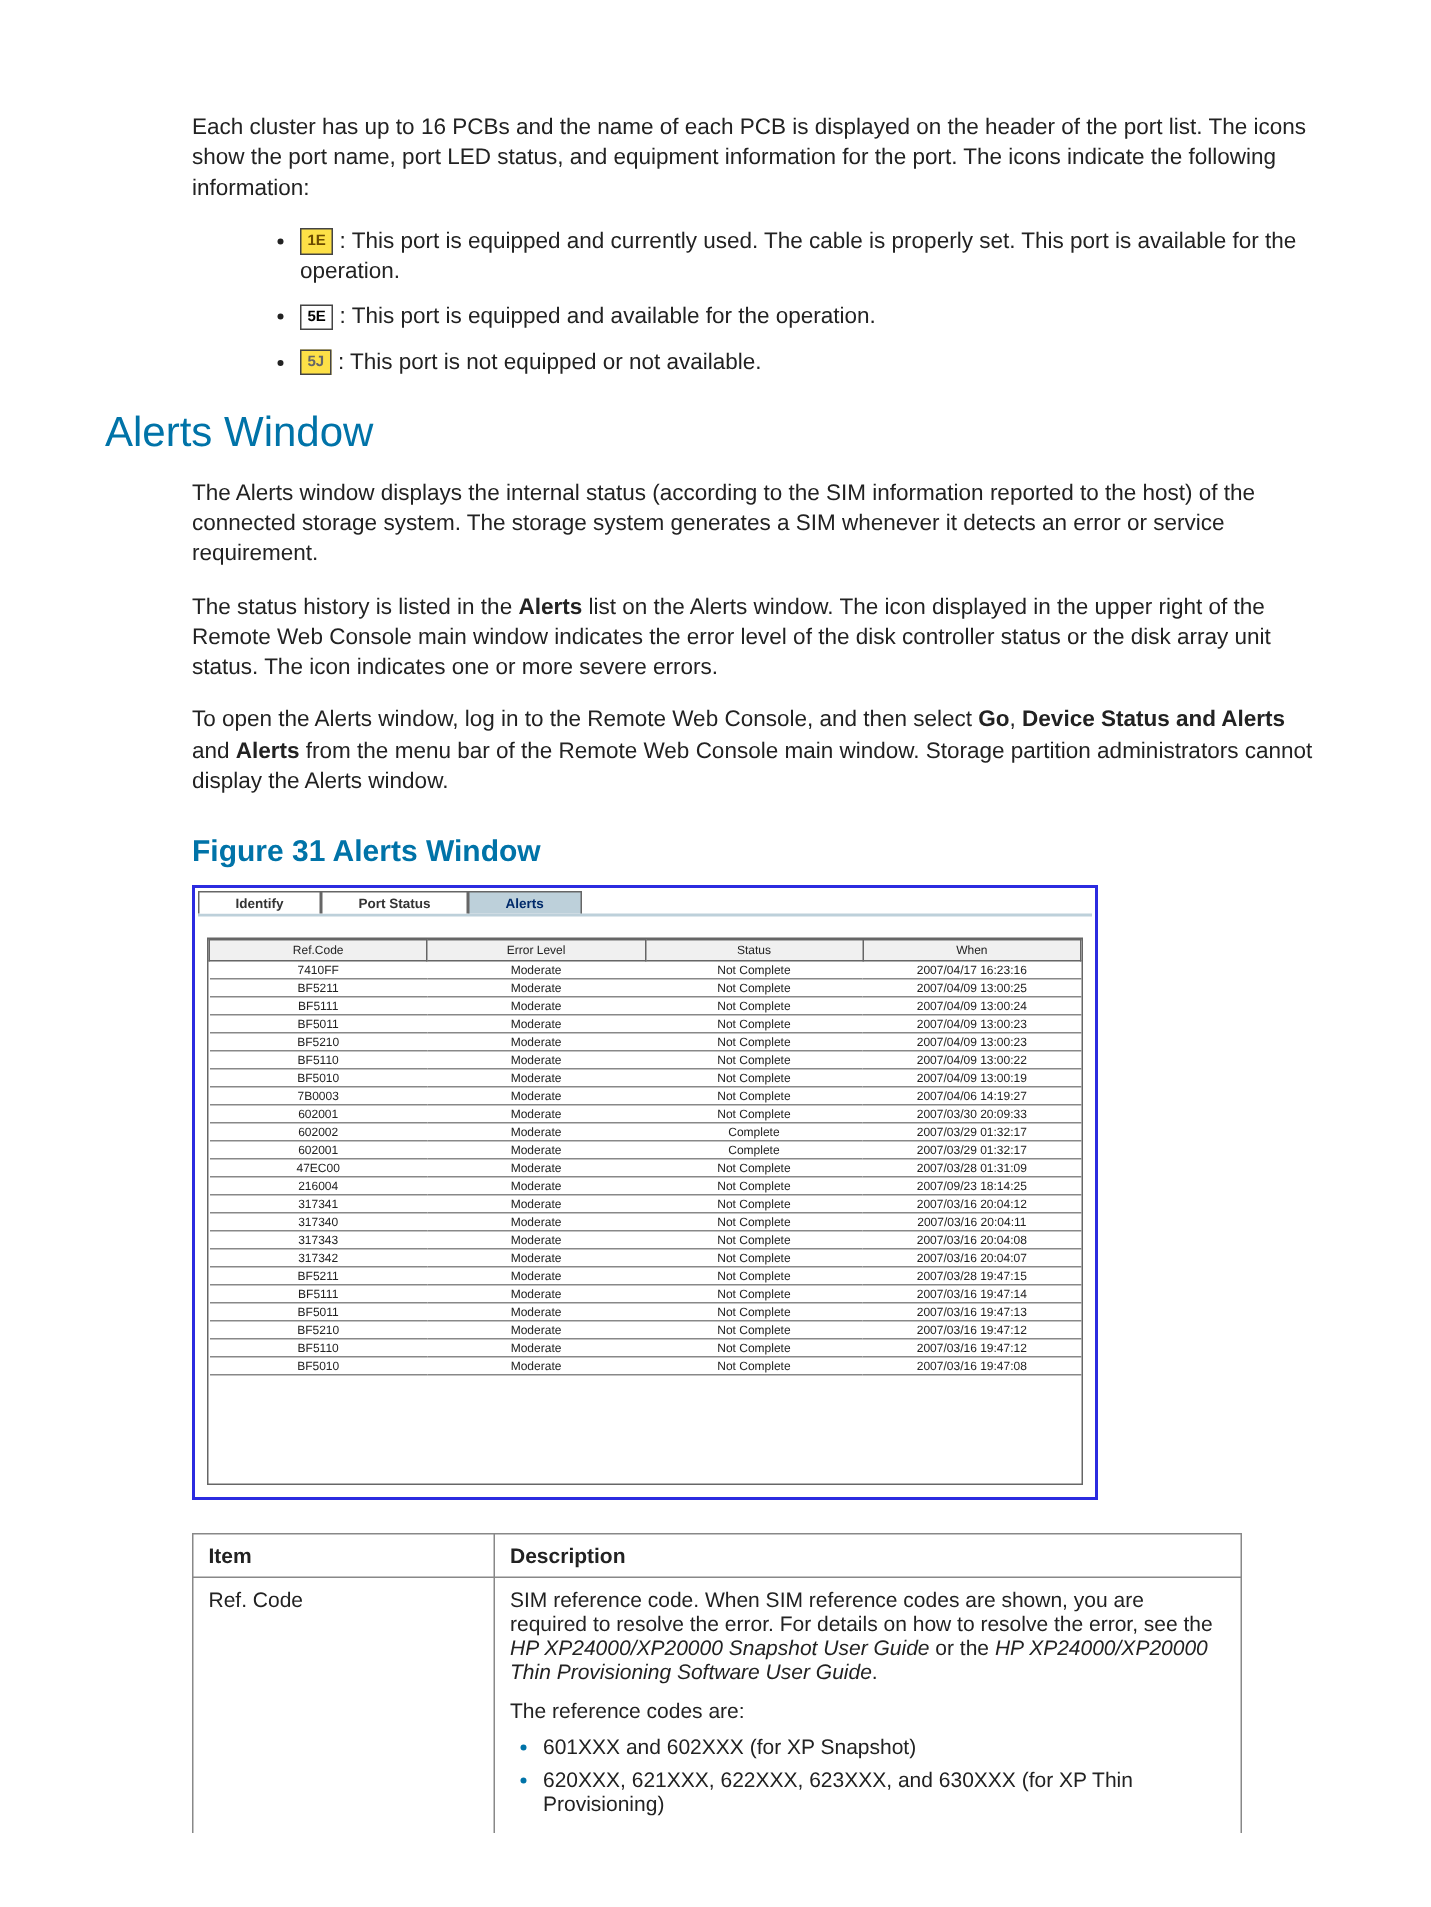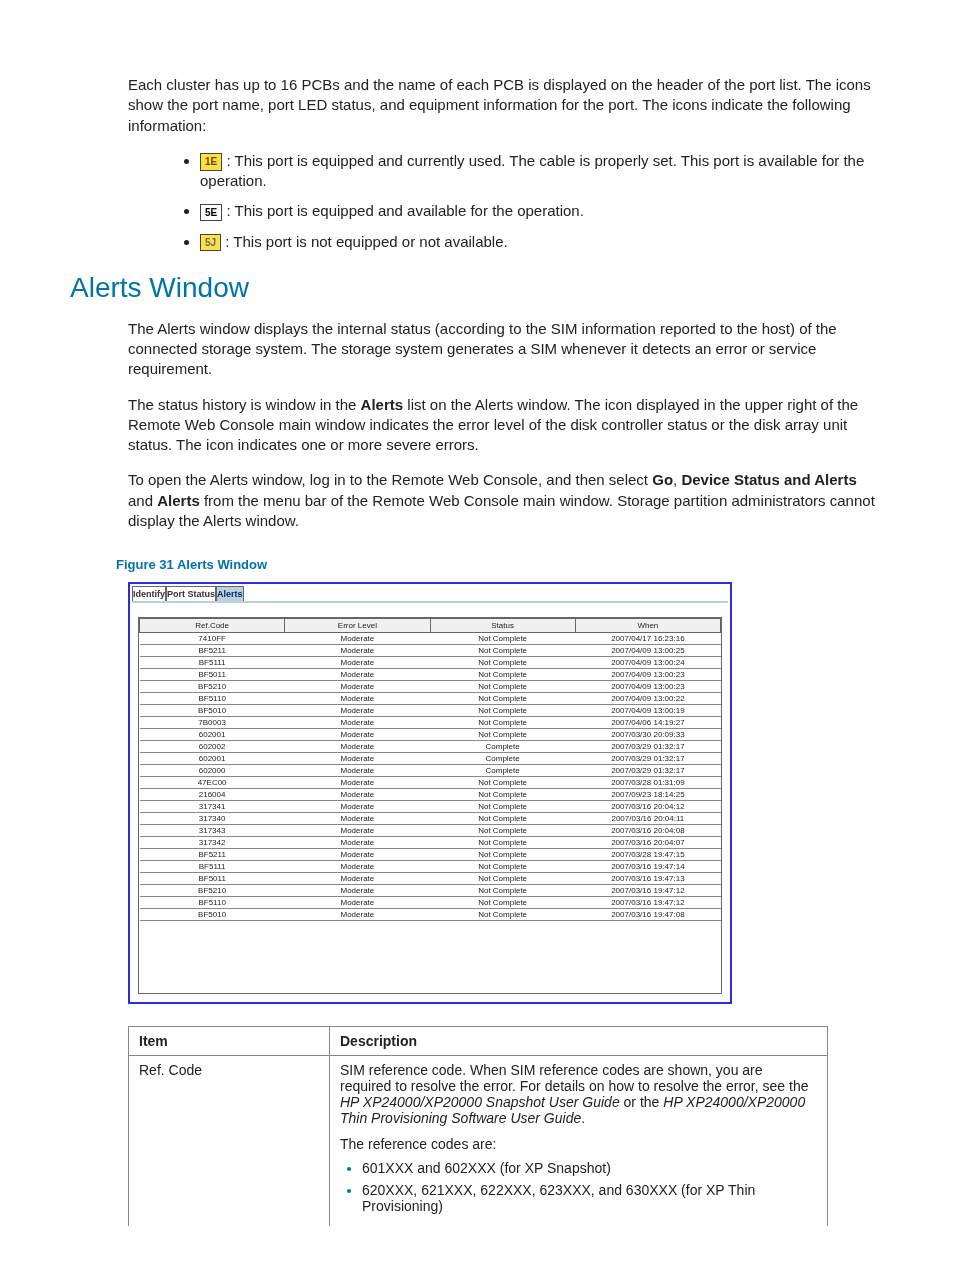--- a/index.html
+++ b/index.html
@@ -43,24 +43,24 @@
   .port-icon.white { background: #fff; color: #000; }
   .port-icon.blue  { background: #fde047; color: #666; }
   h2.section {
     font-family: Arial, Helvetica, sans-serif;
     font-weight: 400;
     font-size: 28px;
     color: #0073a8;
     margin: 20px 0 8px 0;
   }
   .caption {
-    font-size: 13px;
+    font-size: 20px;
     color: #0073a8;
     font-weight: bold;
-    margin-left: 46px;
+    margin-left: 58px;
     margin-top: 26px;
     margin-bottom: 10px;
   }
   b { font-weight: bold; }
 
   
   .shot {
     margin-left: 58px;
     border: 2px solid #2b2be0;
     width: 604px;
@@ -69,21 +69,21 @@
     padding: 2px;
   }
   .tabbar {
     display: flex;
     font-size: 9px;
     font-family: Arial, sans-serif;
   }
   .tab {
     border: 1px solid #666;
     border-bottom: none;
-    padding: 2px 0;
+    padding: 2px 24px;
     margin-right: 0;
     background: #fff;
     font-weight: bold;
     color: #333;
   }
   .tab.active {
     background: #bdd0da;
     color: #002a6a;
   }
   .tabline {
@@ -182,21 +182,21 @@
       <span class="port-icon blue">5J</span>
       <span>: This port is not equipped or not available.</span>
     </li>
   </ul>
 
   <h2 class="section">Alerts Window</h2>
 
   <p class="body-text">The Alerts window displays the internal status (according to the SIM information reported to the host) of the connected storage system. The storage system generates a SIM whenever it detects an error or service requirement.</p>
 
   <p class="body-text">
-    <span>The status history is window in the </span><b>Alerts</b><span> list on the Alerts window. The icon displayed in the upper right of the Remote Web Console main window indicates the error level of the disk controller status or the disk array unit status. The icon indicates one or more severe errors.</span>
+    <span>The status history is listed in the </span><b>Alerts</b><span> list on the Alerts window. The icon displayed in the upper right of the Remote Web Console main window indicates the error level of the disk controller status or the disk array unit status. The icon indicates one or more severe errors.</span>
   </p>
 
   <p class="body-text">
     <span>To open the Alerts window, log in to the Remote Web Console, and then select </span><b>Go</b><span>, </span><b>Device Status and Alerts</b><span> and </span><b>Alerts</b><span> from the menu bar of the Remote Web Console main window. Storage partition administrators cannot display the Alerts window.</span>
   </p>
 
   <div class="caption">Figure 31 Alerts Window</div>
 
   <div class="shot">
     <div class="tabbar">
@@ -272,26 +272,20 @@
               <td>2007/03/30 20:09:33</td>
             </tr>
             <tr>
               <td>602002</td>
               <td>Moderate</td>
               <td>Complete</td>
               <td>2007/03/29 01:32:17</td>
             </tr>
             <tr>
               <td>602001</td>
-              <td>Moderate</td>
-              <td>Complete</td>
-              <td>2007/03/29 01:32:17</td>
-            </tr>
-            <tr>
-              <td>602000</td>
               <td>Moderate</td>
               <td>Complete</td>
               <td>2007/03/29 01:32:17</td>
             </tr>
             <tr>
               <td>47EC00</td>
               <td>Moderate</td>
               <td>Not Complete</td>
               <td>2007/03/28 01:31:09</td>
             </tr>

